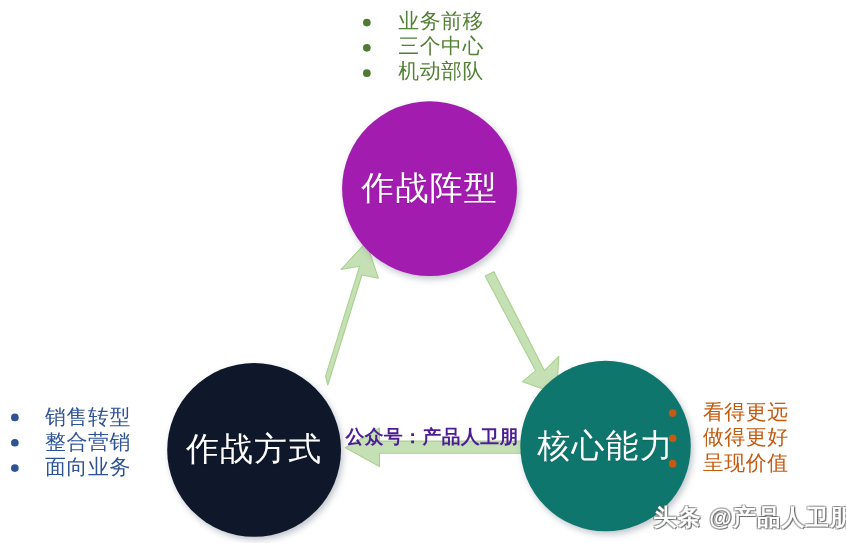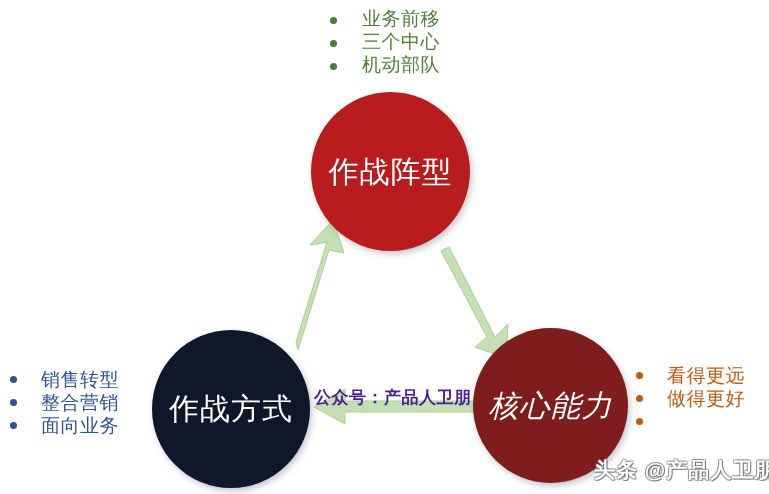--- a/index.html
+++ b/index.html
@@ -30,32 +30,31 @@
     font-size: 30px;
     font-weight: 500;
     letter-spacing: 1px;
     line-height: 1;
     white-space: nowrap;
     text-shadow: 0 1px 1px rgba(0,0,0,0.12);
   }
   #circle-formation {
     left: 311px; top: 92px;
     width: 159px; height: 159px;
-    background: #b91c1c;
+    background: #a21caf;
   }
   #circle-method {
     left: 152px; top: 330px;
     width: 158px; height: 158px;
     background: #0f172a;
   }
   #circle-capability {
     left: 473px; top: 328px;
     width: 155px; height: 155px;
-    background: #7f1d1d;
-    font-style: italic;
+    background: #0f766e;
   }
 
   
   #arrows {
     position: absolute;
     left: 0; top: 0;
     width: 769px; height: 494px;
     pointer-events: none;
   }
 
@@ -88,21 +87,21 @@
   #list-formation { left: 330px; top: 9px; }
   #list-formation .bullet-dot { background: #4E7A32; margin-right: 25px; }
   #list-formation .bullet-text { color: #538135; font-family: Liberation Mono, monospace; }
 
   
   #list-method { left: 10px; top: 368px; }
   #list-method .bullet-dot { background: #2E5395; margin-right: 24px; }
   #list-method .bullet-text { color: #2E5395; }
 
   
-  #list-capability { left: 636px; top: 364px; }
+  #list-capability { left: 608px; top: 364px; }
   #list-capability .bullet-dot { background: #C55A11; margin-right: 24px; }
   #list-capability .bullet-text { color: #C55A11; }
 
   
   #center-caption {
     position: absolute;
     left: 314px;
     top: 348px;
     font-family: "Liberation Serif", "DejaVu Serif", serif;
     font-size: 17px;
@@ -193,20 +192,21 @@
     <li class="bullet-item">
       <span class="bullet-dot"></span>
       <span class="bullet-text">看得更远</span>
     </li>
     <li class="bullet-item">
       <span class="bullet-dot"></span>
       <span class="bullet-text">做得更好</span>
     </li>
     <li class="bullet-item">
       <span class="bullet-dot"></span>
+      <span class="bullet-text">呈现价值</span>
     </li>
   </ul>
 
   <div id="center-caption">公众号：产品人卫朋</div>
 
   <div id="watermark">头条 @产品人卫朋</div>
 
 </div>
 
 </body></html>

